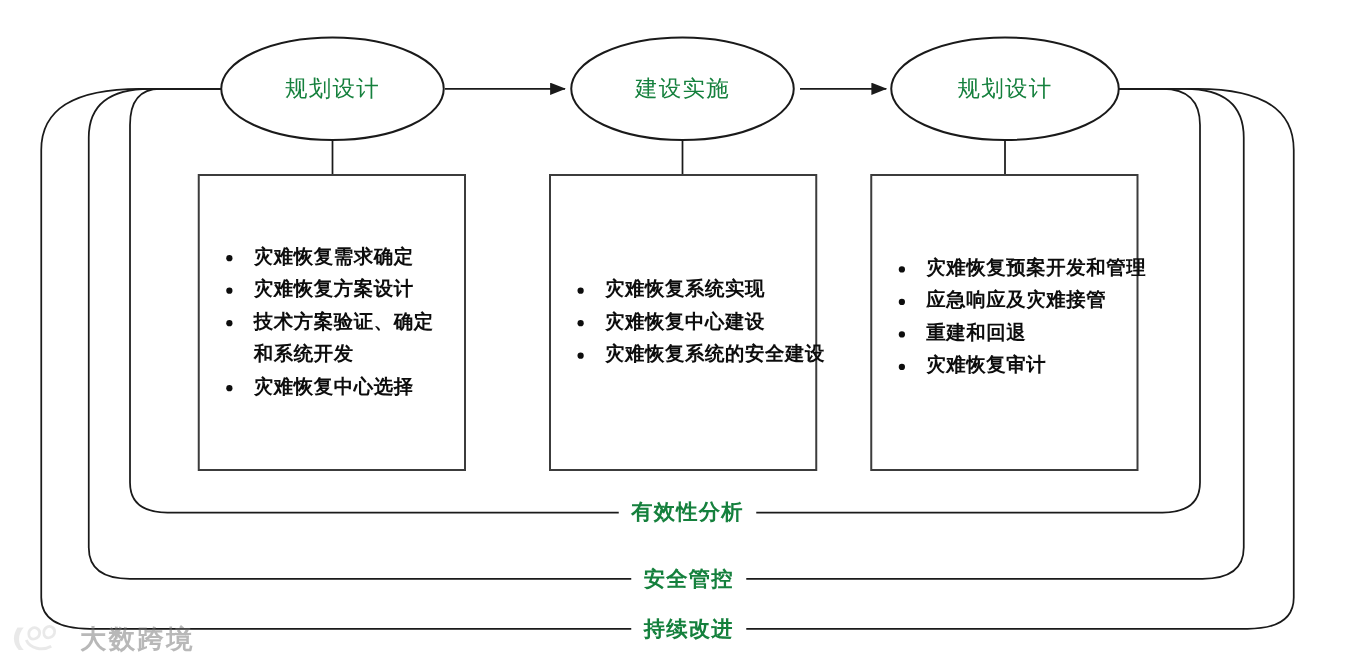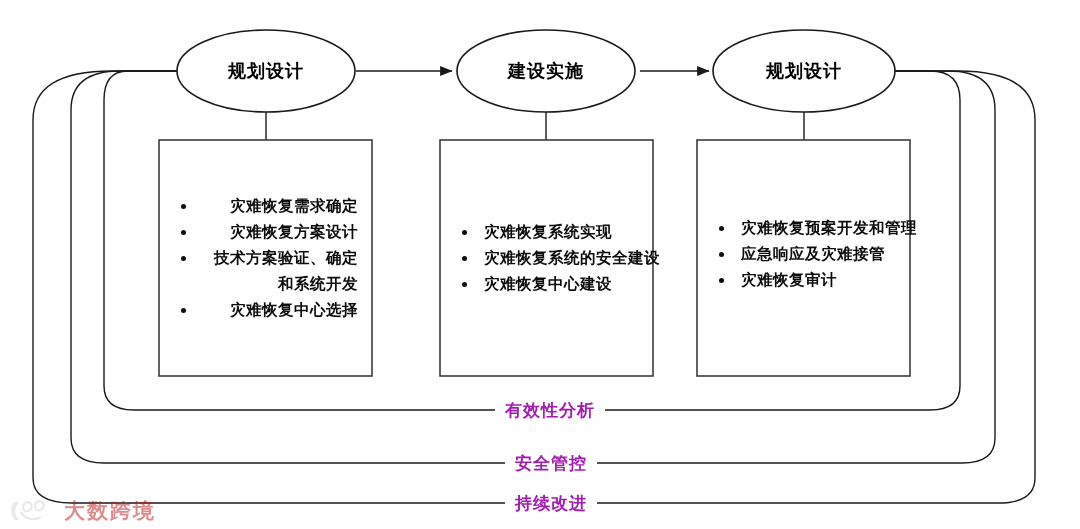--- a/index.html
+++ b/index.html
@@ -36,32 +36,32 @@
   }
   .box-shape {
     fill: #ffffff;
     stroke: #3c3c3c;
     stroke-width: 1.6;
   }
   .node-label {
     position: absolute;
     text-align: center;
     font-size: 18px;
-    font-weight: 700;
-    color: #000000;
+    font-weight: 400;
+    color: #15803d;
     letter-spacing: 1px;
     white-space: nowrap;
     transform: translate(-50%, -50%);
     font-family: "Liberation Serif", "DejaVu Serif", serif;
   }
   .loop-label {
     position: absolute;
     font-size: 17px;
     font-weight: 700;
-    color: #a21caf;
+    color: #15803d;
     letter-spacing: 1px;
     white-space: nowrap;
     background: #ffffff;
     padding: 0 10px;
     transform: translate(-50%, -50%);
     font-family: "Liberation Serif", "DejaVu Serif", serif;
   }
   .bullet-box {
     position: absolute;
     box-sizing: border-box;
@@ -104,21 +104,21 @@
     gap: 8px;
     opacity: 0.5;
   }
   .wm-mark {
     width: 46px;
     height: 26px;
   }
   .wm-text {
     font-size: 21px;
     font-weight: 700;
-    color: #b91c1c;
+    color: #737373;
     letter-spacing: 2px;
     font-family: "Liberation Sans", sans-serif;
   }
 </style>
 </head>
 <body>
 
 <div id="stage">
 
   <svg id="diagram-svg" viewBox="0 0 1080 529">
@@ -150,41 +150,42 @@
 
     <rect class="box-shape" x="159" y="140" width="213" height="236"></rect>
     <rect class="box-shape" x="440" y="140" width="213" height="236"></rect>
     <rect class="box-shape" x="697" y="140" width="213" height="236"></rect>
   </svg>
 
   <div class="node-label" style="left:266px; top:71px;">规划设计</div>
   <div class="node-label" style="left:546px; top:71px;">建设实施</div>
   <div class="node-label" style="left:804px; top:71px;">规划设计</div>
 
-  <div class="bullet-box" style="left:159px; top:140px; width:213px; height:236px;text-align:right;">
+  <div class="bullet-box" style="left:159px; top:140px; width:213px; height:236px;">
     <ul class="bullet-list">
       <li class="bullet-item">灾难恢复需求确定</li>
       <li class="bullet-item">灾难恢复方案设计</li>
       <li class="bullet-item">技术方案验证、确定和系统开发</li>
       <li class="bullet-item">灾难恢复中心选择</li>
     </ul>
   </div>
 
   <div class="bullet-box" style="left:440px; top:140px; width:242px; height:236px;">
     <ul class="bullet-list">
       <li class="bullet-item">灾难恢复系统实现</li>
+      <li class="bullet-item">灾难恢复中心建设</li>
       <li class="bullet-item">灾难恢复系统的安全建设</li>
-      <li class="bullet-item">灾难恢复中心建设</li>
     </ul>
   </div>
 
   <div class="bullet-box" style="left:697px; top:136px; width:255px; height:236px;">
     <ul class="bullet-list">
       <li class="bullet-item">灾难恢复预案开发和管理</li>
       <li class="bullet-item">应急响应及灾难接管</li>
+      <li class="bullet-item">重建和回退</li>
       <li class="bullet-item">灾难恢复审计</li>
     </ul>
   </div>
 
   <div class="loop-label" style="left:550px; top:410px;">有效性分析</div>
   <div class="loop-label" style="left:551px; top:463px;">安全管控</div>
   <div class="loop-label" style="left:551px; top:503px;text-align:center;">持续改进</div>
 
   <div class="watermark">
     <svg class="wm-mark" viewBox="0 0 46 26">

